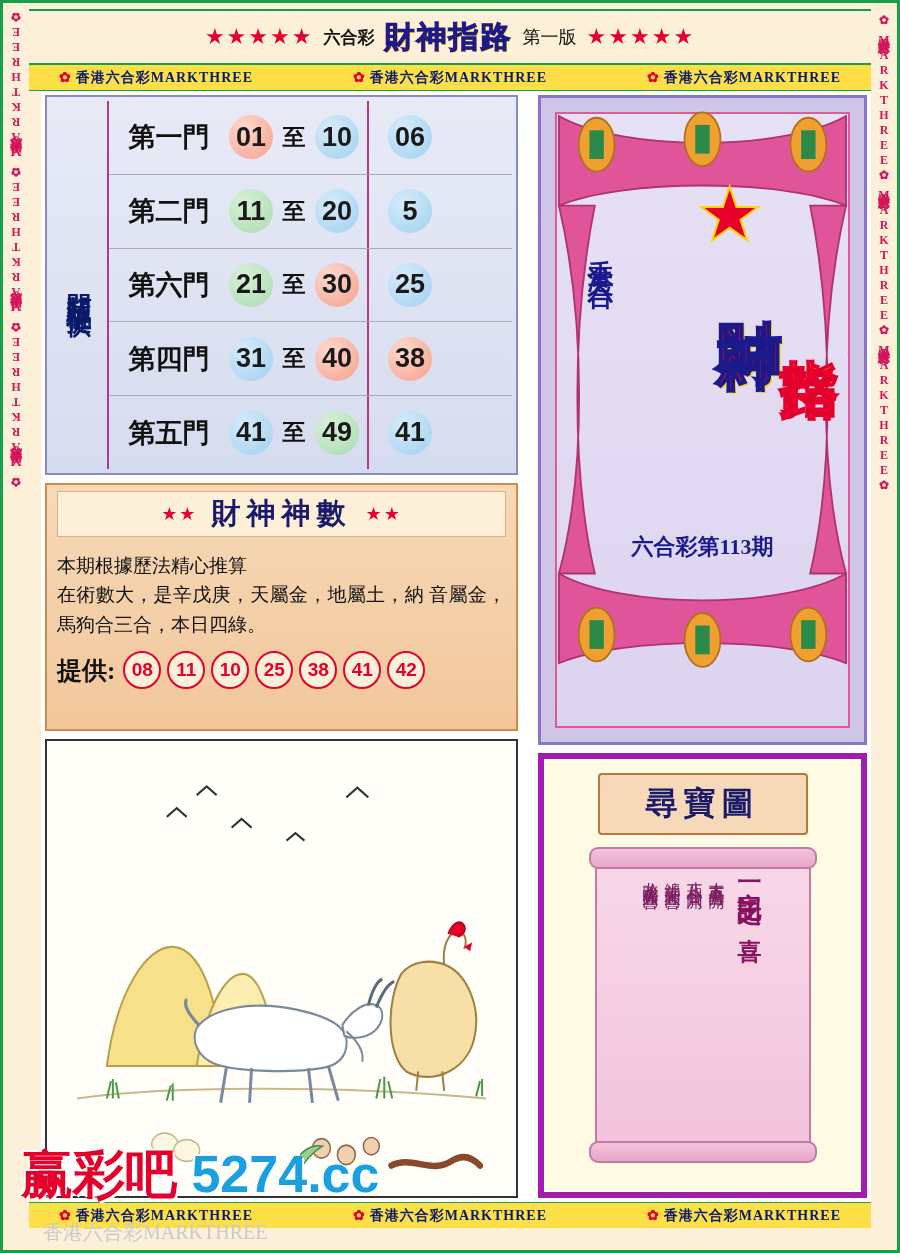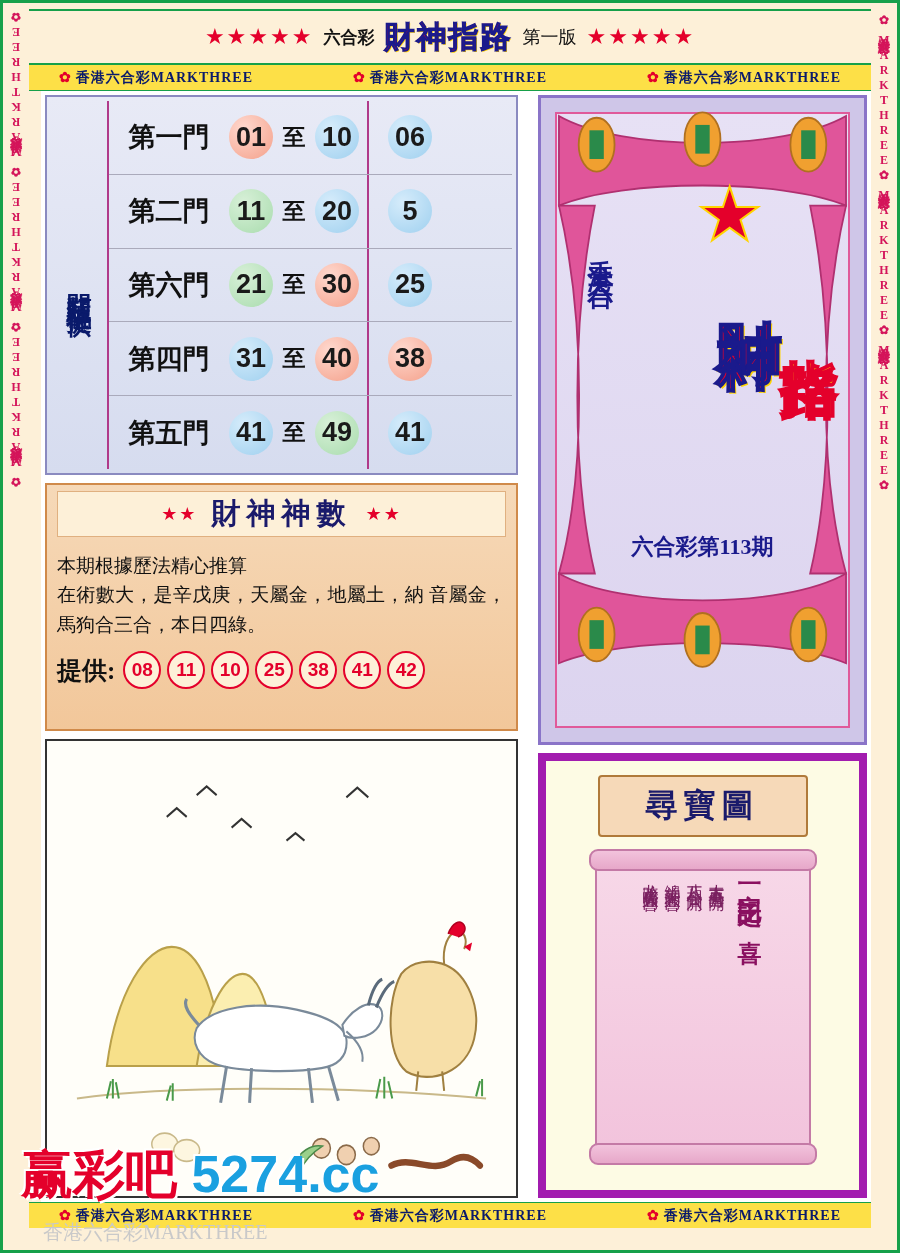--- a/index.html
+++ b/index.html
@@ -210,21 +210,21 @@
   }
   .poster-issue {
     position:absolute; left:0; right:0; bottom:180px;
     text-align:center;
     font-size:22px; font-weight:bold; color:#1a1a8c;
   }
 
   
   .treasure {
     flex:1;
-    border:8px solid #a21caf;
+    border:6px solid #a21caf;
     background:#fdfbe4;
     position:relative;
     overflow:hidden;
   }
   .treasure-head {
     margin:14px auto 0;
     width:210px; height:62px;
     background:#f6d9b8;
     border:2px solid #b07a3a;
     border-radius:4px;

